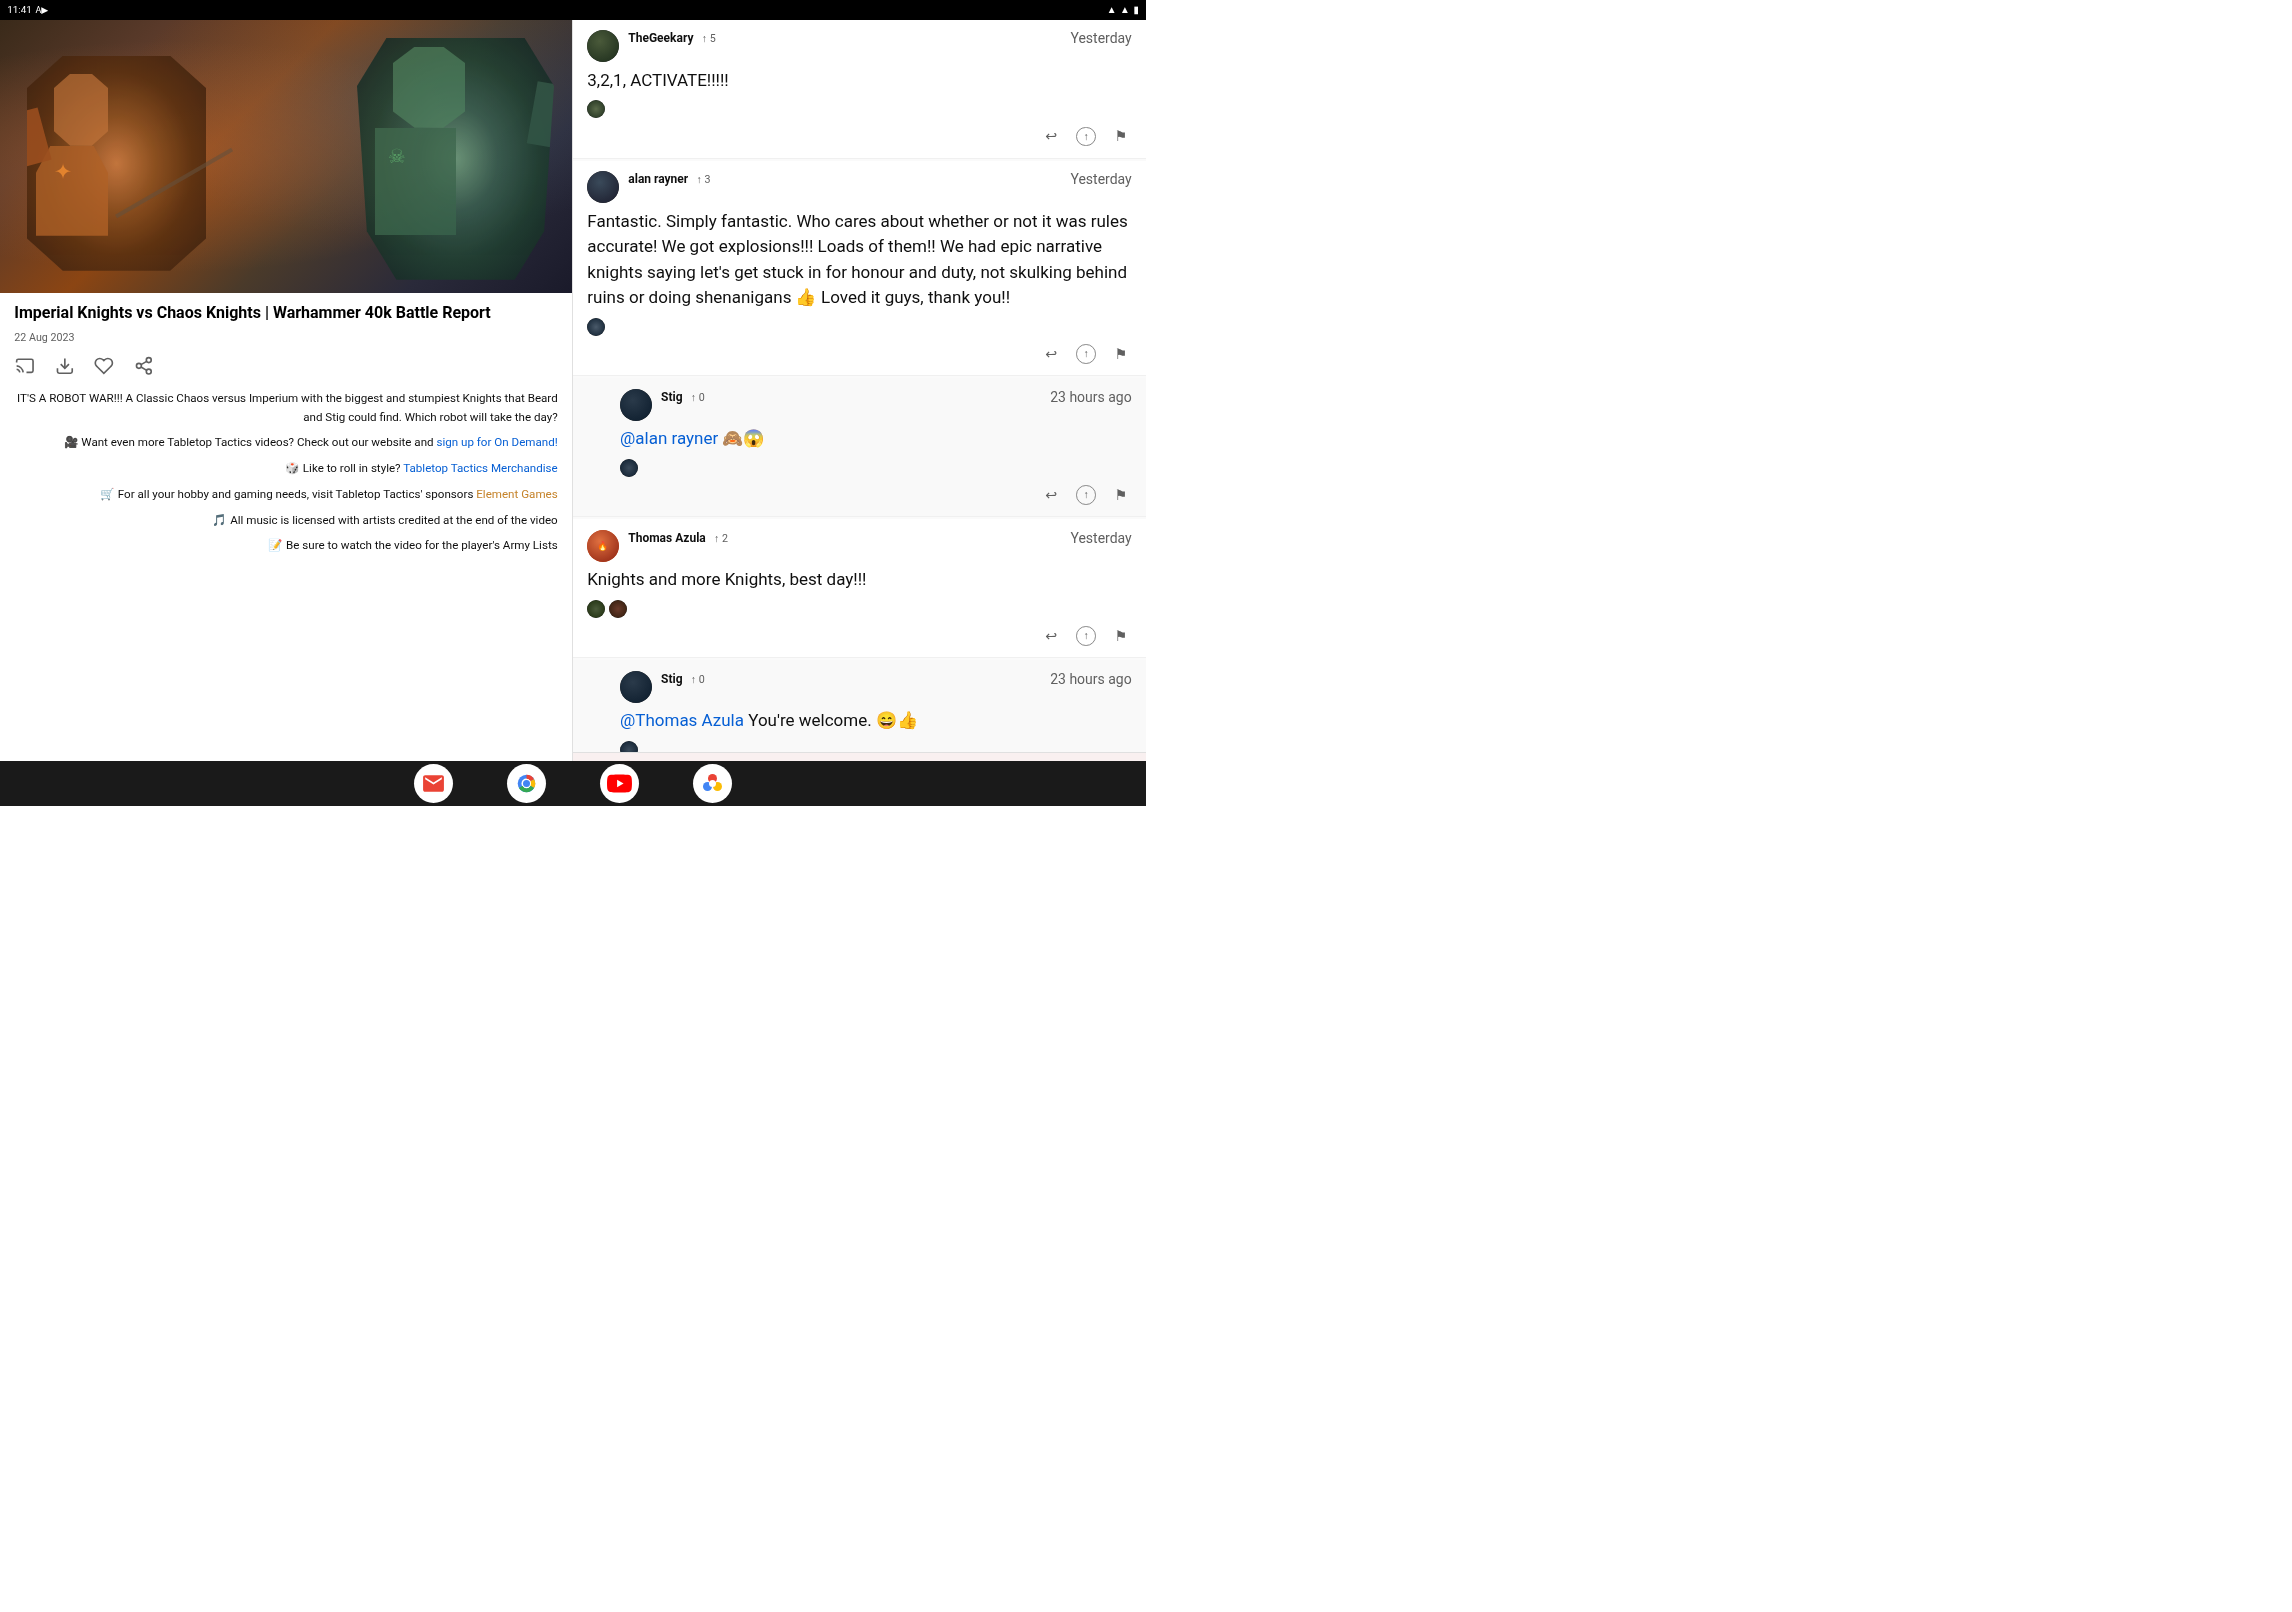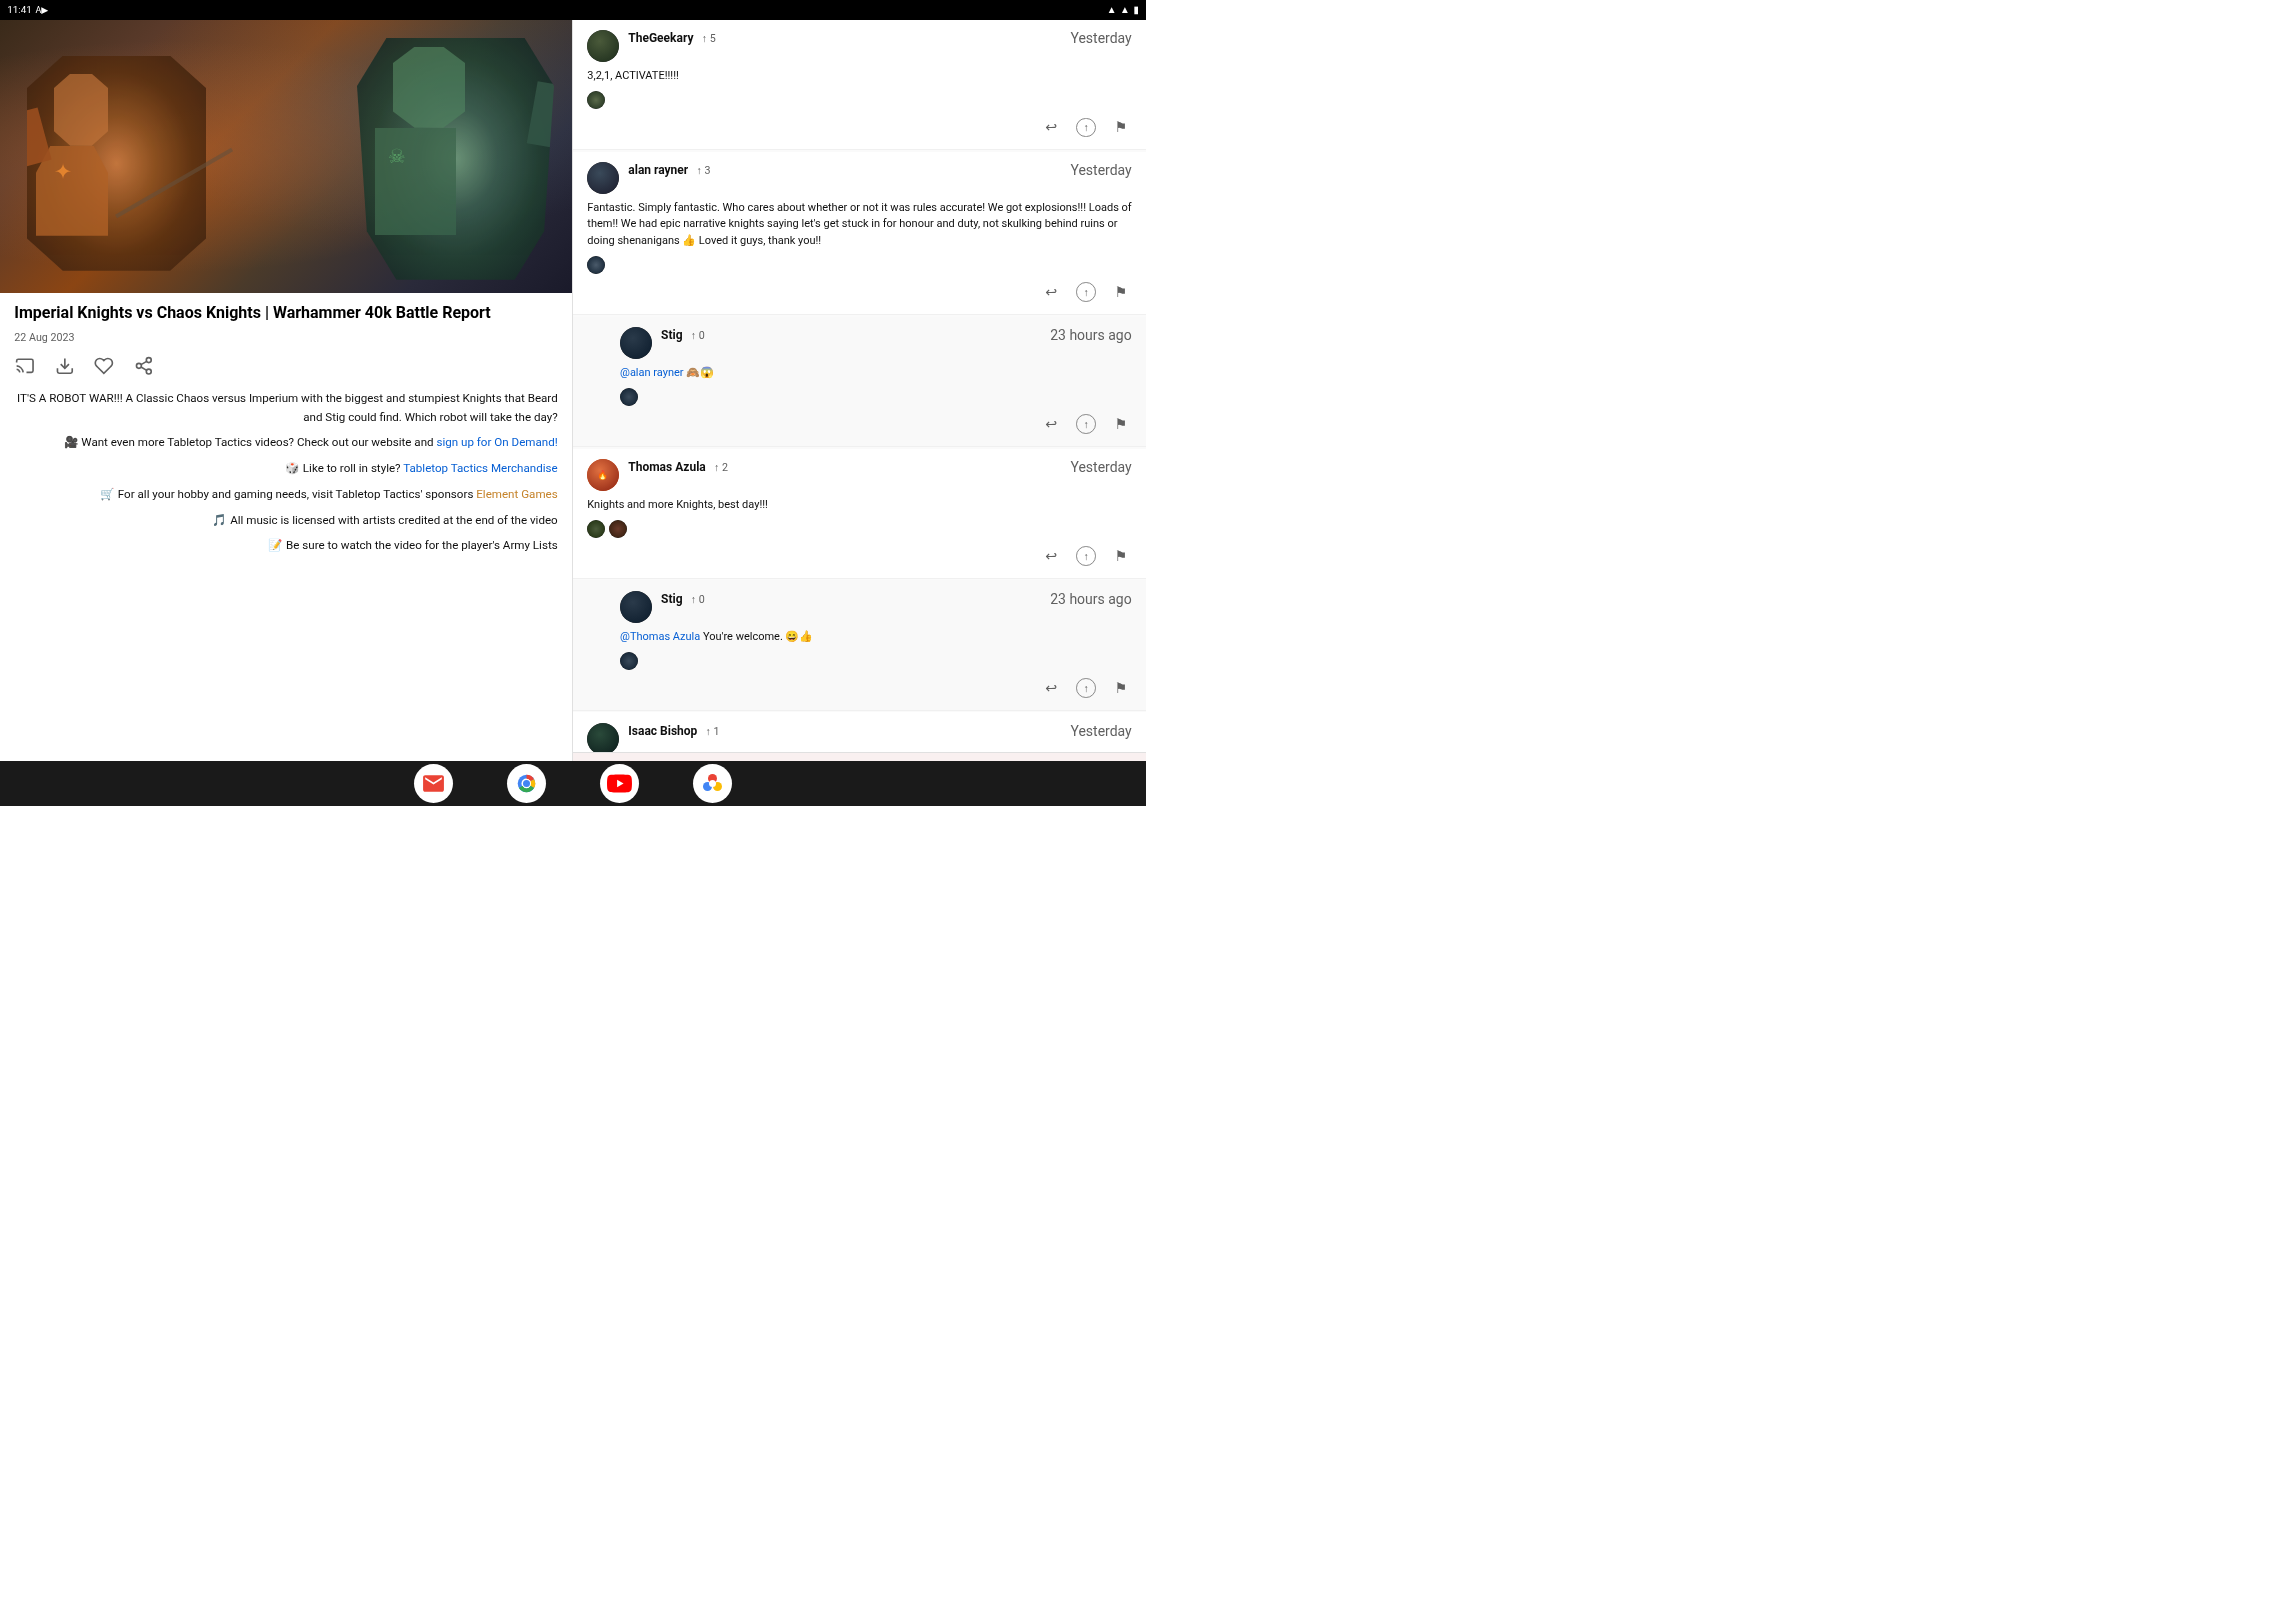--- a/index.html
+++ b/index.html
@@ -201,21 +201,21 @@
       font-size: 10.7px;
       margin-left: 5.4px;
     }
 
     .comment-time {
       color: #606060;
       font-size: 14px;
     }
 
     .comment-text {
-      font-size: 11px;
+      font-size: 17px;
       color: #0f0f0f;
       line-height: 1.5;
       margin-bottom: 7.2px;
     }
 
     .comment-text .mention {
       color: #065fd4;
     }
 
     .comment-actions {

